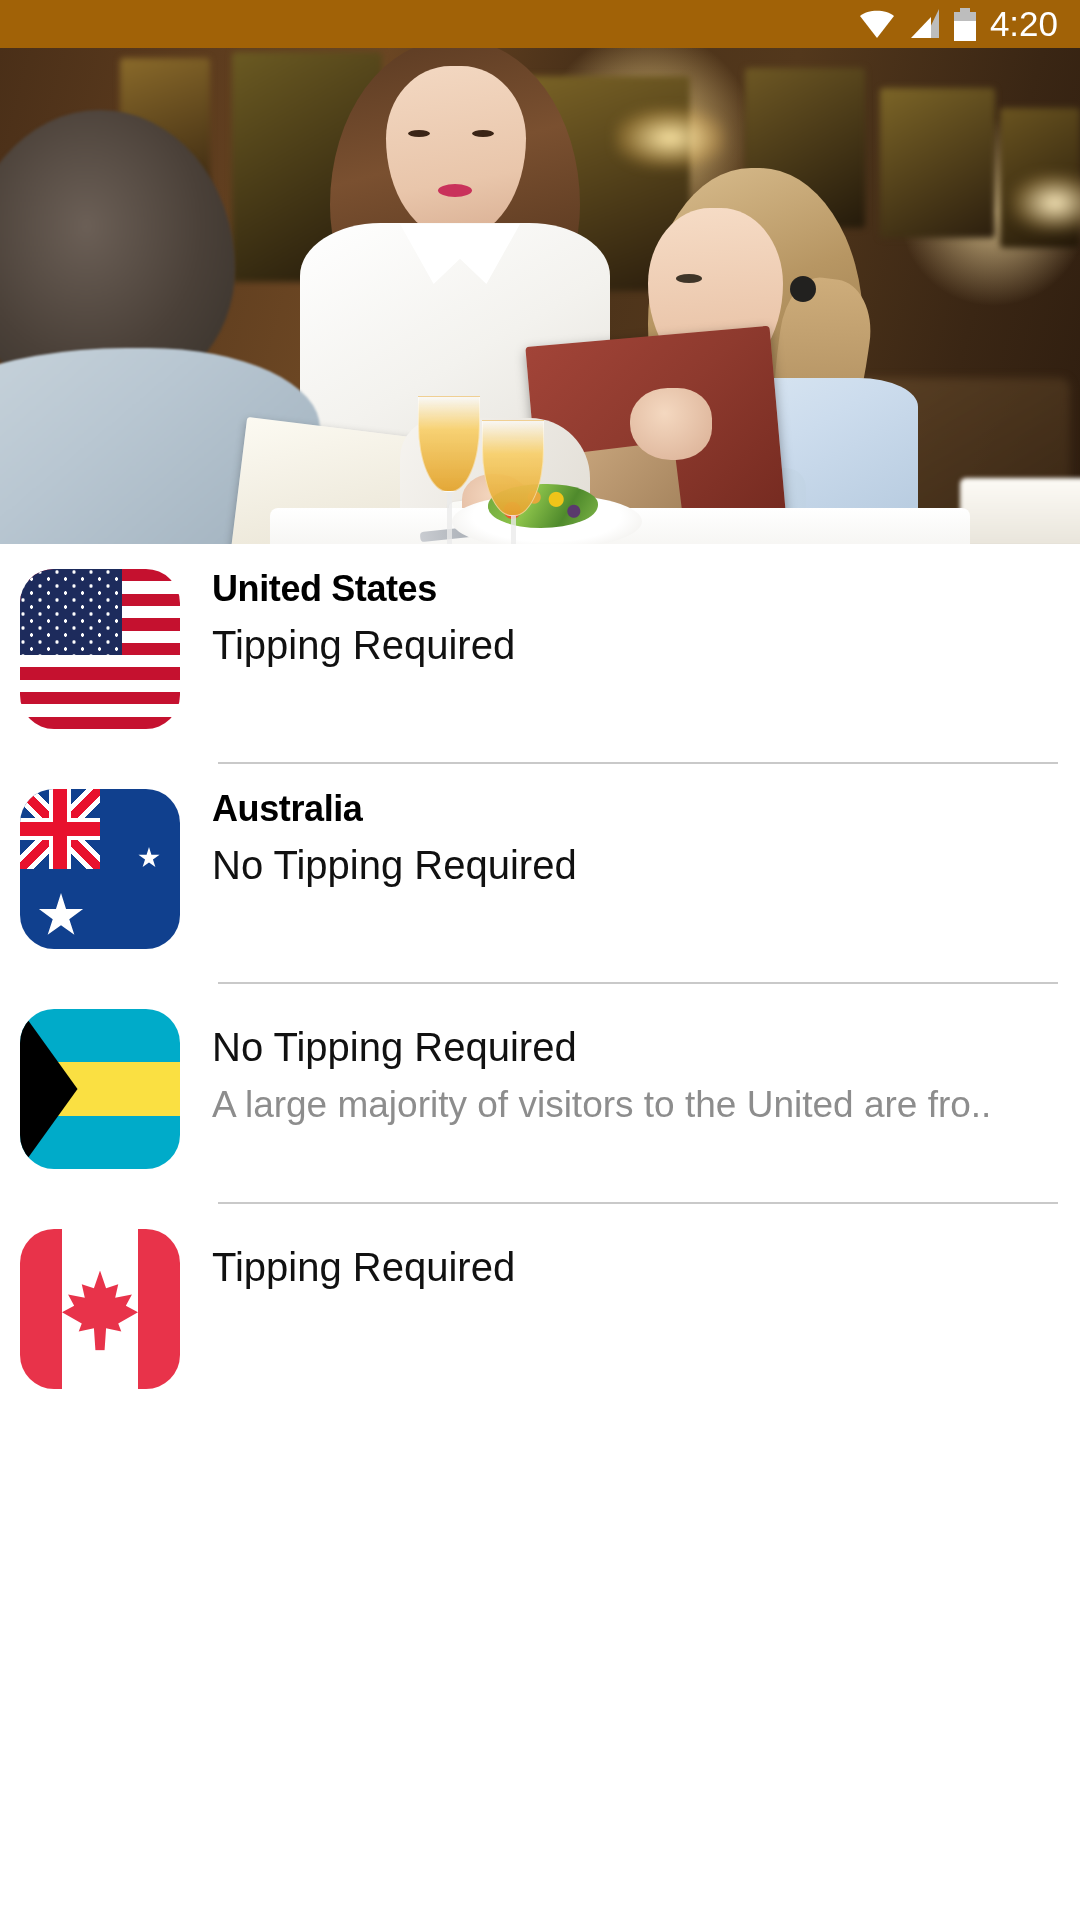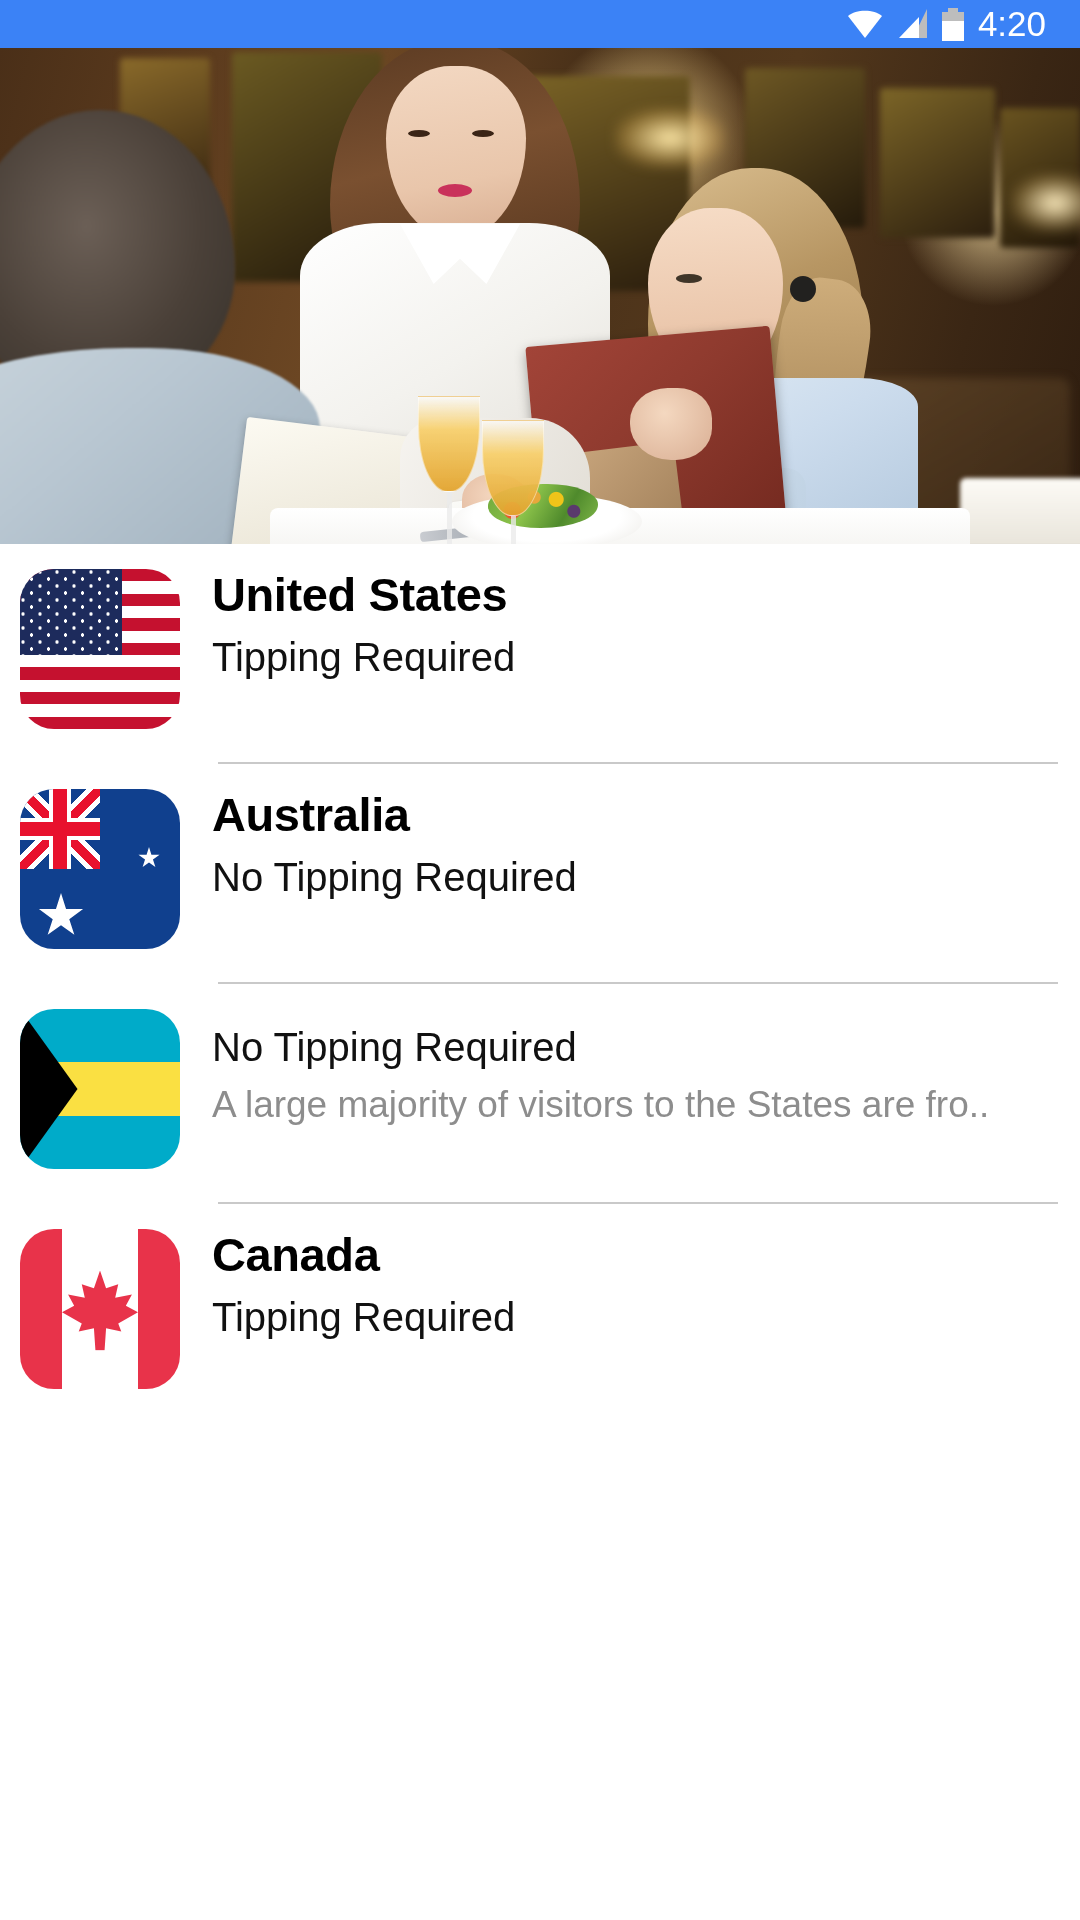--- a/index.html
+++ b/index.html
@@ -6,23 +6,23 @@
   html,body { width:1080px; height:1920px; }
   body {
     font-family:"Liberation Sans", sans-serif;
     background:#ffffff;
     overflow:hidden;
   }
   .screen { position:relative; width:1080px; height:1920px; background:#fff; }
 
   
   .statusbar{
-    position:relative; height:48px; background:#3b82f6;
+    position:relative; height:48px; background:#a16207;
     display:flex; align-items:center; justify-content:flex-end;
-    padding-right:34px; gap:14px;
+    padding-right:22px; gap:14px;
   }
   .sb-icons{ display:flex; align-items:center; gap:13px; }
   .wifi-ic{ width:38px; height:30px; position:relative; }
   .sig-ic{ width:32px; height:30px; position:relative; }
   .bat-ic{ width:22px; height:33px; position:relative; }
   .bat-nub{
     position:absolute; top:0; left:6px; width:10px; height:5px; background:#bdbdbd;
   }
   .bat-body{
     position:absolute; top:4px; left:0; width:22px; height:29px; background:#bdbdbd;
@@ -253,21 +253,21 @@
   .row{
     position:relative; display:flex; align-items:flex-start;
     padding:22px 24px 0 20px; height:220px;
   }
   .flag{
     width:160px; height:160px; border-radius:34px; overflow:hidden;
     flex:0 0 160px; position:relative; margin-top:3px;
   }
   .row-text{ margin-left:32px; flex:1; min-width:0; padding-top:4px; }
   .r-title{
-    font-size:47px; font-weight:700; color:#000; line-height:1.06;
+    font-size:36px; font-weight:700; color:#000; line-height:1.06;
     letter-spacing:-0.4px; white-space:nowrap;
   }
   .r-status{
     font-size:40px; font-weight:400; color:#111; margin-top:16px; line-height:1.08;
     white-space:nowrap;
   }
   .r-desc{
     font-size:37px; font-weight:400; color:#8d8d8d; margin-top:16px;
     line-height:1.08; white-space:nowrap; overflow:hidden;
   }
@@ -467,31 +467,30 @@
       <div class="divider"></div>
     </div>
 
     <div class="row">
       <div class="flag flag-bs">
         <div class="bs-mid"></div>
         <div class="bs-tri"></div>
       </div>
       <div class="row-text">
         <div class="r-status">No Tipping Required</div>
-        <div class="r-desc">A large majority of visitors to the States are fro..</div>
+        <div class="r-desc">A large majority of visitors to the United are fro..</div>
       </div>
       <div class="divider"></div>
     </div>
 
     <div class="row">
       <div class="flag flag-ca">
         <div class="ca-left"></div>
         <div class="ca-right"></div>
         <div class="ca-leaf"></div>
       </div>
       <div class="row-text">
-        <div class="r-title">Canada</div>
         <div class="r-status">Tipping Required</div>
       </div>
     </div>
 
   </div>
 </div>
 
 </body></html>

